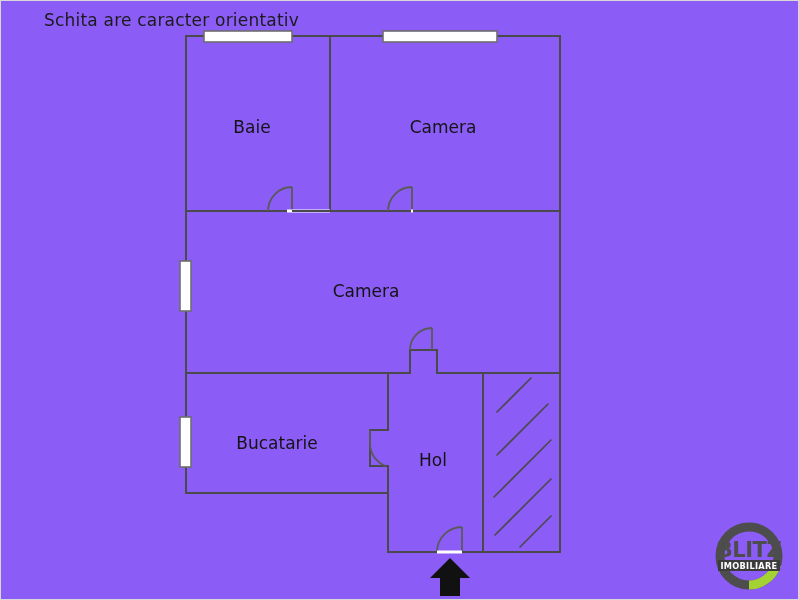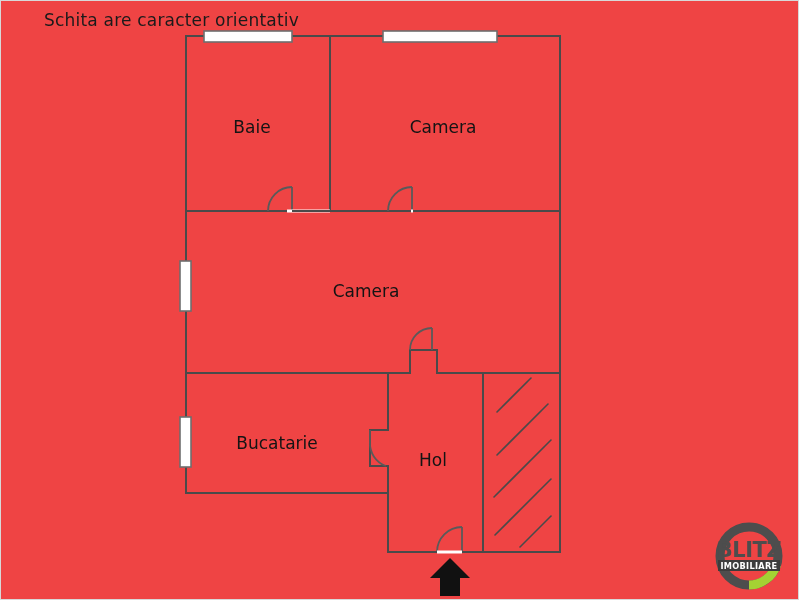--- a/index.html
+++ b/index.html
@@ -10,21 +10,21 @@
   body {
     width: 799px;
     height: 600px;
     font-family: "DejaVu Sans", "Liberation Sans", sans-serif;
     overflow: hidden;
   }
   #plan-root {
     position: relative;
     width: 799px;
     height: 600px;
-    background: #ef4444;
+    background: #8b5cf6;
     box-sizing: border-box;
   }
   
   #outer-frame {
     position: absolute;
     left: 0; top: 0;
     width: 799px;
     height: 600px;
     border: 1px solid #d8d8d8;
     box-sizing: border-box;

